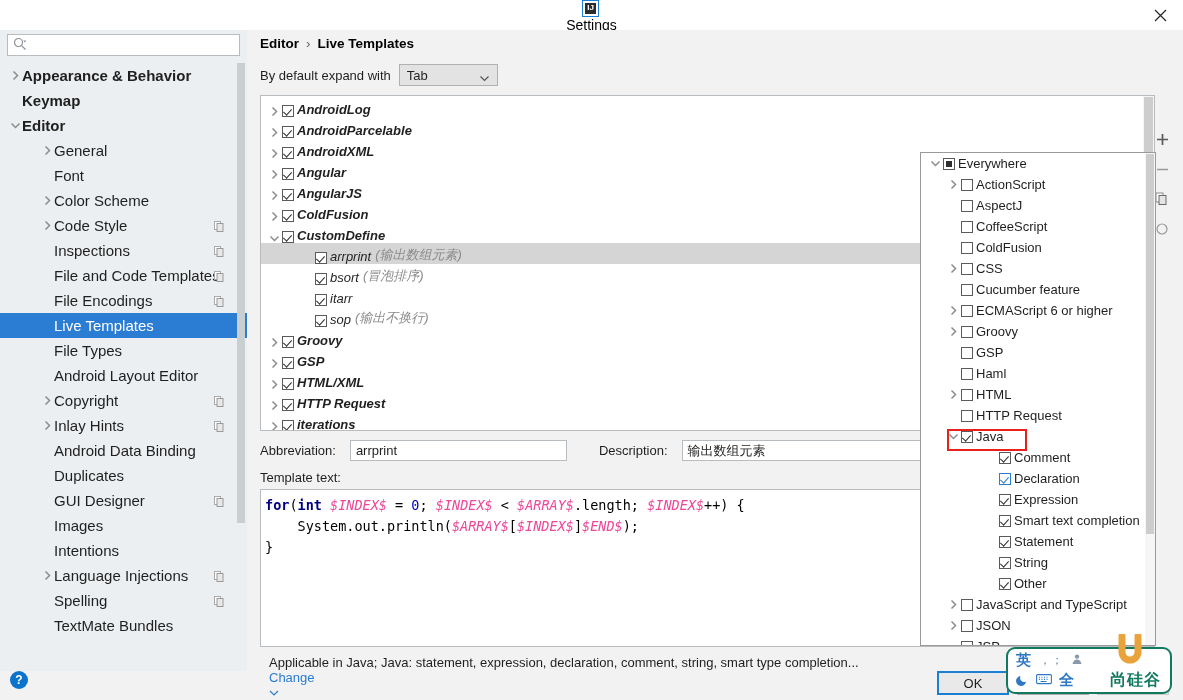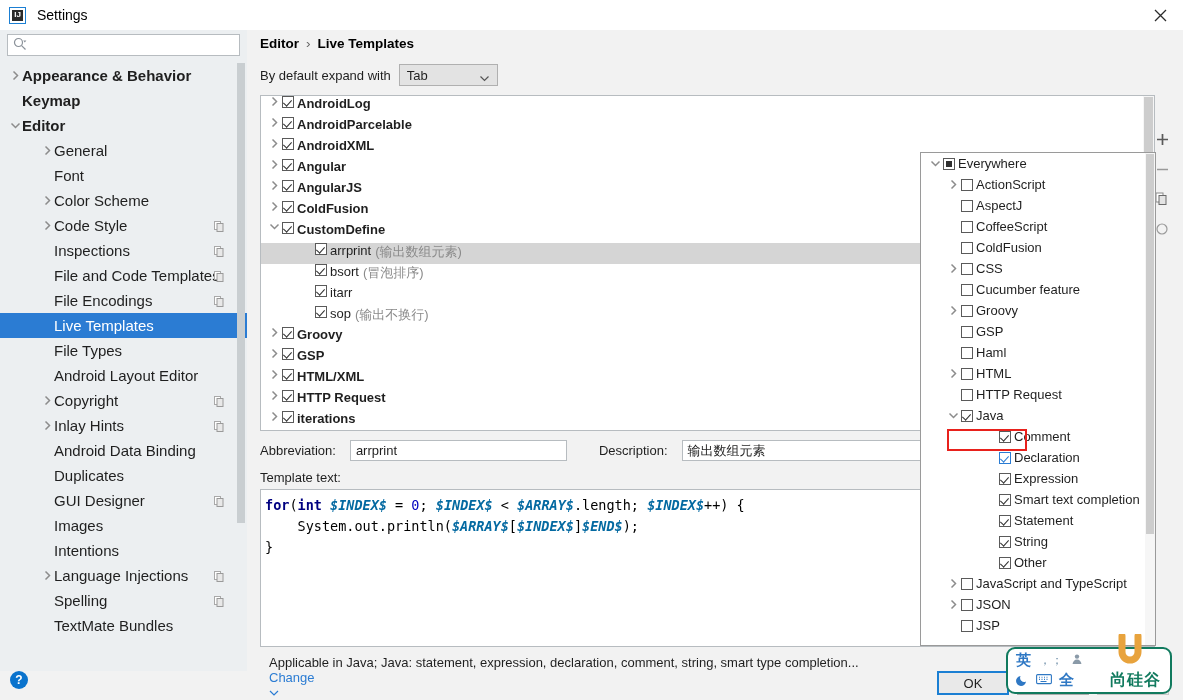--- a/index.html
+++ b/index.html
@@ -10,20 +10,21 @@
     font-size:13px; color:#1f1f1f;
     background:#f2f2f2;
     position:relative;
   }
 
   
   #titlebar {
     height:30px; background:#ffffff;
     display:flex; align-items:center;
     position:relative;
+    flex-direction:column;
   }
   #app-logo {
     width:17px; height:17px; margin-left:9px; margin-right:11px;
     background:#ffffff; border:1px solid #1b7fd3;
     position:relative; flex:none;
   }
   #app-logo::before {
     content:""; position:absolute; left:2px; top:2px; right:2px; bottom:2px;
     background:#2b2b2b;
   }
@@ -113,22 +114,22 @@
   }
   #expand-select .chev { position:absolute; right:7px; top:6px; }
 
   
   #tpl-panel {
     position:absolute; left:13px; top:65px; width:895px; height:336px;
     background:#ffffff; border:1px solid #b7bcc0;
     overflow:hidden;
   }
   .tt-row {
-    height:21px; display:flex; align-items:flex-start; cursor:pointer;
-    position:relative; white-space:nowrap;
+    height:21px; display:flex; align-items:flex-end; cursor:pointer;
+    position:relative; white-space:nowrap;font-style:italic;
   }
   .tt-row.grp { padding-left:5px; }
   .tt-row.child { padding-left:38px; }
   .tt-row.selected { background:#d5d5d5; }
   .tt-row .arrow { width:16px; flex:none; display:flex; align-items:center; justify-content:center; }
   .tt-row .arrow.empty { visibility:hidden; }
   .tt-label { font-size:13px; margin-left:3px; }
   .tt-row.grp .tt-label { font-weight:bold; }
   .tt-desc { font-size:13px; color:#8a8a8a; margin-left:4px; }
 
@@ -174,21 +175,21 @@
   #desc-field { width:270px; margin-left:8px; font-family:"DejaVu Sans", sans-serif; }
 
   #tpl-text-lbl { position:absolute; left:13px; top:440px; font-size:13px; }
   #tpl-text-box {
     position:absolute; left:13px; top:459px; width:895px; height:158px;
     background:#fff; border:1px solid #b7bcc0;
     font-family:"DejaVu Sans Mono", monospace; font-size:13.5px;
     padding:5px 0 0 4px; line-height:21px; overflow:hidden;
   }
   .kw { color:#000080; font-weight:bold; }
-  .var { color:#0369a1; font-weight:bold; font-style:italic; }
+  .var { color:#ec4899; font-weight:normal; font-style:italic; }
   .num { color:#0000c0; }
   .plain { color:#000; }
 
   #applicable-row {
     position:absolute; left:13px; top:625px; display:flex; align-items:baseline;
     font-size:13px;
     flex-direction:column;
   }
   #change-link { color:#2b7cd3; margin-left:9px; cursor:pointer; }
   #change-chev { margin-left:4px; }
@@ -787,20 +788,29 @@
           <span class="cx-label">CSS</span>
         </div>
         <div class="cx-row d1">
           <span class="arrow empty">
             <svg width="9" height="11" viewBox="0 0 9 11">
               <path d="M2.5 1.5 L6.5 5.5 L2.5 9.5" stroke="#8c8c8c" stroke-width="1.5" fill="none"></path>
             </svg>
           </span>
           <span class="cbox"></span>
           <span class="cx-label">Cucumber feature</span>
+        </div>
+        <div class="cx-row d1">
+          <span class="arrow">
+            <svg width="9" height="11" viewBox="0 0 9 11">
+              <path d="M2.5 1.5 L6.5 5.5 L2.5 9.5" stroke="#8c8c8c" stroke-width="1.5" fill="none"></path>
+            </svg>
+          </span>
+          <span class="cbox"></span>
+          <span class="cx-label">ECMAScript 6 or higher</span>
         </div>
         <div class="cx-row d1">
           <span class="arrow">
             <svg width="9" height="11" viewBox="0 0 9 11">
               <path d="M2.5 1.5 L6.5 5.5 L2.5 9.5" stroke="#8c8c8c" stroke-width="1.5" fill="none"></path>
             </svg>
           </span>
           <span class="cbox"></span>
           <span class="cx-label">Groovy</span>
         </div>

